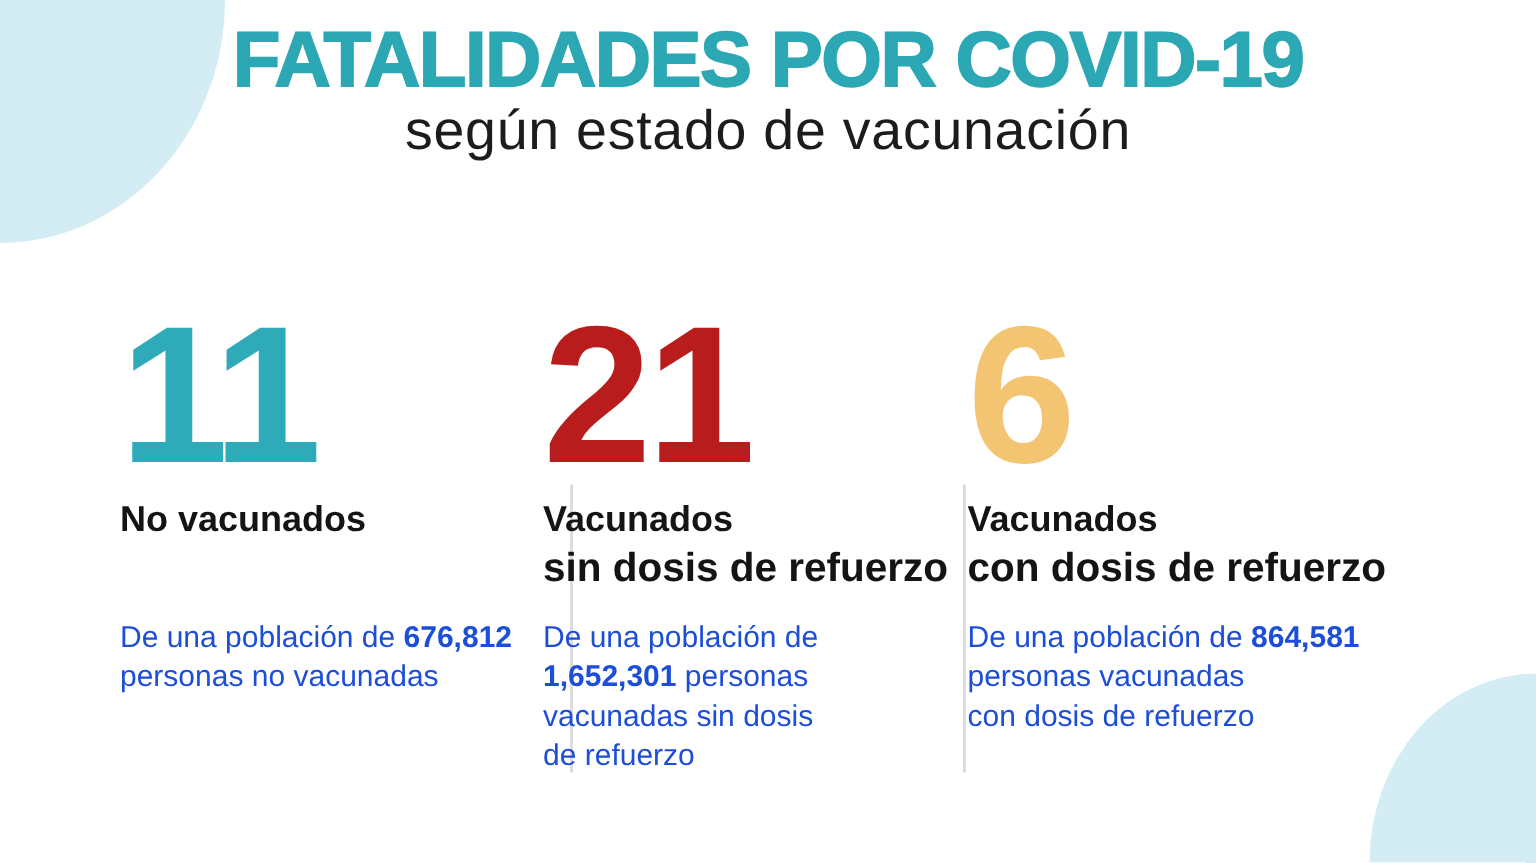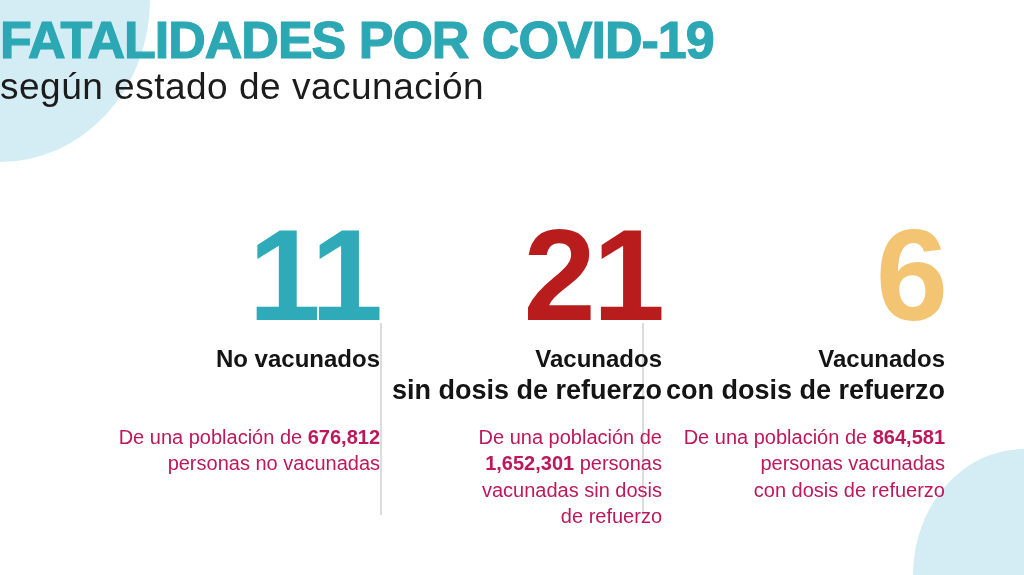--- a/index.html
+++ b/index.html
@@ -10,21 +10,21 @@
     background: #ffffff;
     overflow: hidden;
     font-family: "Liberation Sans", "DejaVu Sans", sans-serif;
     color: var(--text_dark, #1c1c1c);
   }
   
   .corner { position: absolute; background: var(--light_blue, #d4edf4); border-radius: 50%; }
   .corner-tl { width: 300px; height: 324px; left: -150px; top: -162px; }
   .corner-br { width: 222px; height: 252px; right: -111px; bottom: -126px; }
 
-  header { position: absolute; top: 14px; left: 0; width: 100%; }
+  header { position: absolute; top: 14px; left: 0; width: 100%; text-align: center; }
   h1 {
     margin: 0;
     font-size: 52px;
     line-height: 1.0;
     font-weight: 700;
     letter-spacing: -1px;
     color: var(--teal, #2ca7b4);
     -webkit-text-stroke: 1.2px var(--teal, #2ca7b4);
   }
   h2 {
@@ -39,21 +39,21 @@
   .divider {
     position: absolute;
     top: 323px;
     width: 2px;
     height: 192px;
     background: var(--divider, #dcdcdc);
   }
   .divider-1 { left: 380px; }
   .divider-2 { left: 642px; }
 
-  .col { position: absolute; top: 210px; width: 300px; text-align: right; }
+  .col { position: absolute; top: 198px; width: 300px; text-align: left; }
   .col-1 { left: 80px; }
   .col-2 { left: 362px; }
   .col-3 { left: 645px; }
 
   .count {
     font-size: 130px;
     line-height: 1.0;
     font-weight: 700;
     letter-spacing: -3px;
   }
@@ -69,21 +69,21 @@
     font-size: 27px;
     line-height: 1.2;
     font-weight: 700;
     color: #141414;
   }
   .body {
     margin: 0;
     font-size: 20px;
     line-height: 1.32;
     font-weight: 400;
-    color: #be185d;
+    color: #1d4ed8;
   }
   .body span.bold { font-weight: 700; }
 </style>
 </head>
 <body>
 
 <div class="canvas">
 
   <div class="corner corner-tl"></div>
   <div class="corner corner-br"></div>

